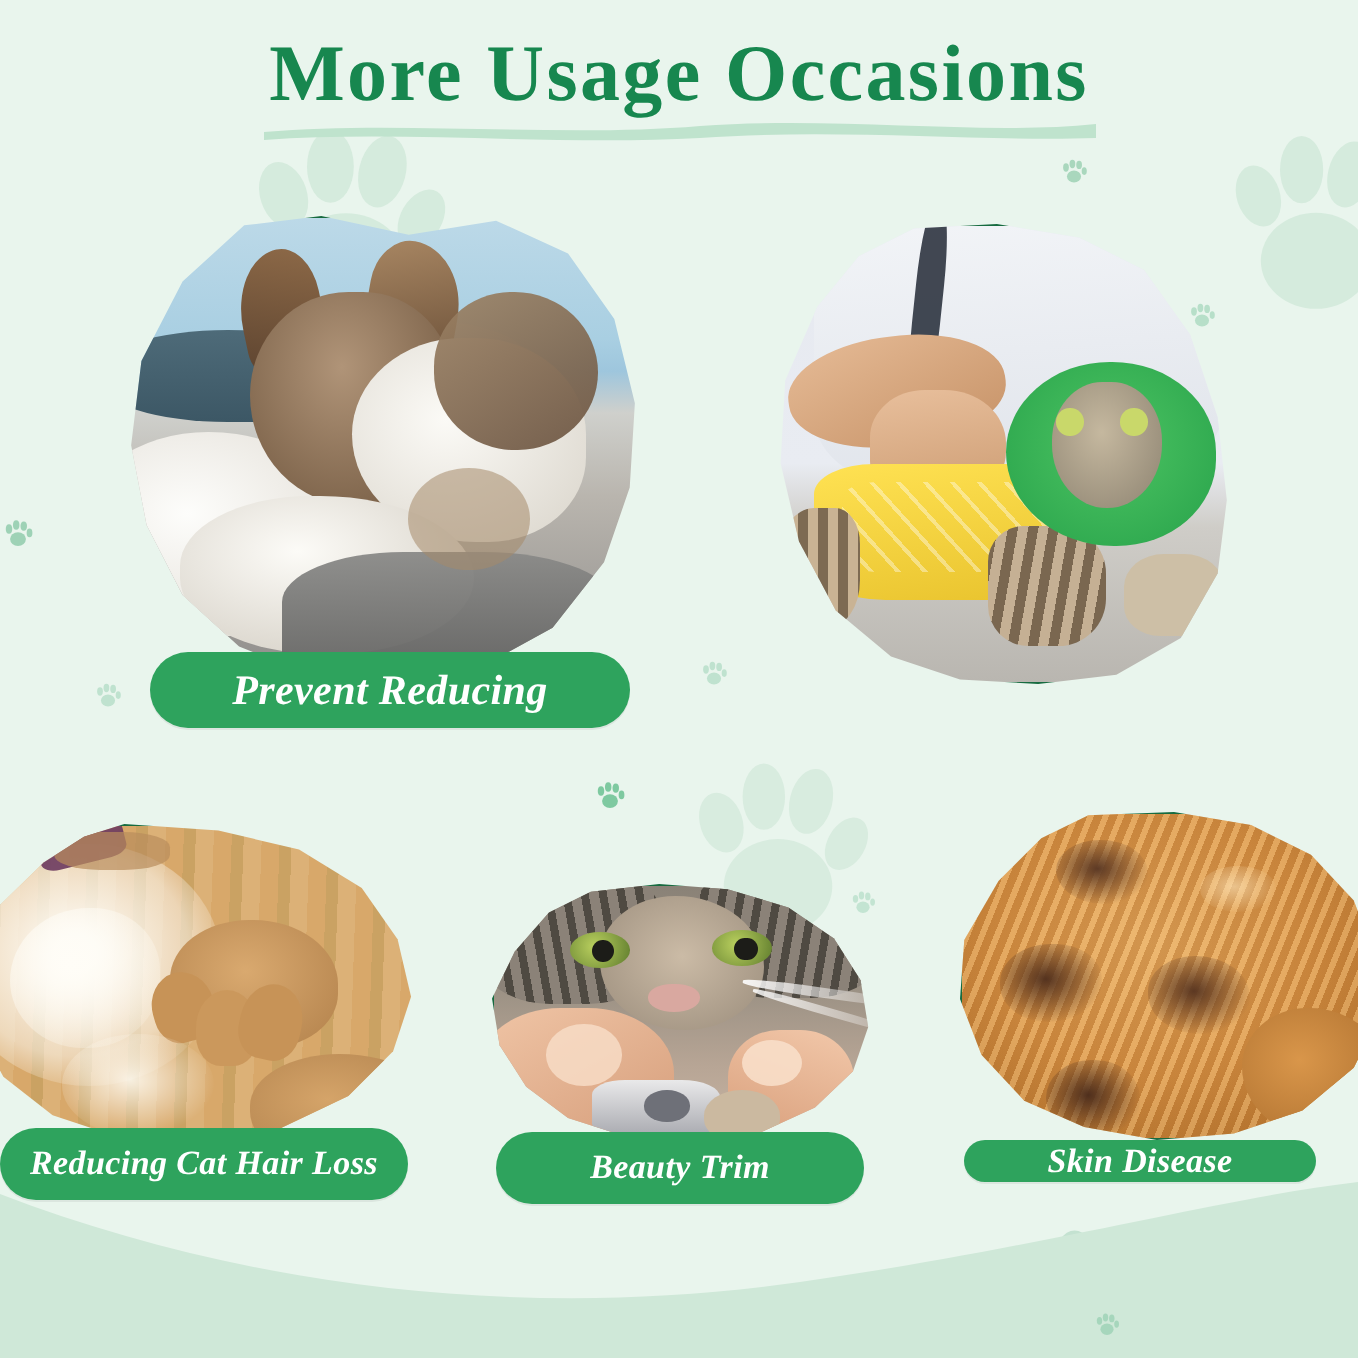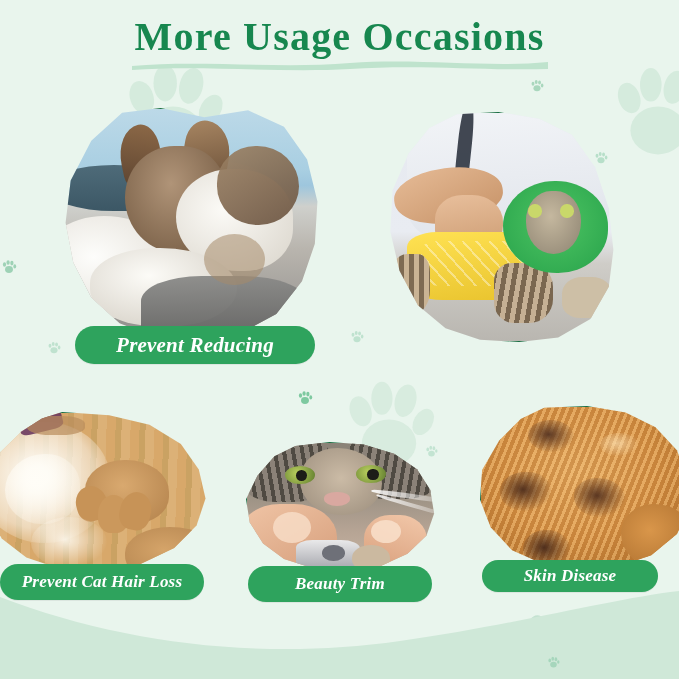--- a/index.html
+++ b/index.html
@@ -323,21 +323,21 @@
         <i style="left:18%;top:2%;width:26%;height:12%;background:#b98d5c;border-radius:40%;opacity:.7;"></i>
         <i style="left:44%;top:30%;width:38%;height:40%;background:radial-gradient(ellipse at 45% 40%,#d9a96f,#b2814b);border-radius:48% 52% 44% 56%;"></i>
         <i style="left:40%;top:46%;width:14%;height:22%;background:#c79357;border-radius:50% 50% 40% 40%;transform:rotate(-16deg);"></i>
         <i style="left:50%;top:52%;width:14%;height:24%;background:#cb985c;border-radius:50% 50% 40% 40%;"></i>
         <i style="left:60%;top:50%;width:14%;height:24%;background:#c79357;border-radius:50% 50% 40% 40%;transform:rotate(12deg);"></i>
         <i style="left:62%;top:72%;width:44%;height:36%;background:radial-gradient(ellipse at 40% 40%,#d5a469,#ab7c48);border-radius:46% 54% 40% 50%;"></i>
         <i style="left:20%;top:66%;width:34%;height:32%;background:radial-gradient(ellipse at 45% 45%,rgba(255,253,246,.85),rgba(255,253,246,0) 72%);border-radius:50%;"></i>
       </div>
     </div>
     <div class="pill" style="left:14px;top:152px;width:204px;height:36px;">
-      <span style="font-size:17px;">Prevent Cat Hair Loss</span>
+      <span style="font-size:17px;">Reducing Cat Hair Loss</span>
     </div>
   </div>
 
   <div class="card" style="left:238px;top:442px;width:204px;height:162px;">
     <div class="blob shape-d" style="left:8px;top:0;width:188px;height:128px;">
       <div class="photo" style="background:linear-gradient(180deg,#8a8277 0%,#9b9184 40%,#b7a595 70%,#c9b6a4 100%);">
         <i style="left:-6%;top:-12%;width:52%;height:58%;background:repeating-linear-gradient(80deg,#4f4a42 0 4px,#8b8278 4px 9px);border-radius:40% 50% 40% 40%;"></i>
         <i style="left:52%;top:-14%;width:54%;height:58%;background:repeating-linear-gradient(100deg,#4f4a42 0 4px,#8b8278 4px 9px);border-radius:50% 40% 40% 40%;"></i>
         <i style="left:28%;top:4%;width:44%;height:52%;background:radial-gradient(ellipse at 50% 45%,#cbbba6,#9b8d7c);border-radius:46% 54% 48% 52%;"></i>
         <i style="left:20%;top:18%;width:16%;height:14%;background:radial-gradient(circle at 40% 40%,#b9cf5e,#5d7a2c);border-radius:50%;"></i>
@@ -366,18 +366,18 @@
       <div class="photo" style="background:radial-gradient(ellipse at 45% 40%,#e6a85c 0%,#d99244 48%,#c07c33 78%,#a96a28 100%);">
         <i style="left:-10%;top:-10%;width:130%;height:130%;background:repeating-linear-gradient(112deg,rgba(255,220,160,.30) 0 3px,rgba(140,84,30,.22) 3px 7px);border-radius:0;"></i>
         <i style="left:22%;top:8%;width:22%;height:20%;background:radial-gradient(ellipse at 45% 45%,#5d3a25,rgba(93,58,37,0) 74%);border-radius:48% 52% 46% 54%;"></i>
         <i style="left:9%;top:40%;width:24%;height:24%;background:radial-gradient(ellipse at 45% 45%,#55331f,rgba(85,51,31,0) 74%);border-radius:50% 46% 54% 48%;"></i>
         <i style="left:44%;top:44%;width:24%;height:24%;background:radial-gradient(ellipse at 45% 45%,#5c3822,rgba(92,56,34,0) 74%);border-radius:46% 54% 48% 52%;"></i>
         <i style="left:20%;top:76%;width:22%;height:24%;background:radial-gradient(ellipse at 45% 45%,#4f2f1d,rgba(79,47,29,0) 74%);border-radius:50% 50% 46% 54%;"></i>
         <i style="left:56%;top:16%;width:18%;height:14%;background:radial-gradient(ellipse at 45% 45%,rgba(255,232,190,.6),rgba(255,232,190,0) 76%);border-radius:50%;"></i>
         <i style="left:66%;top:60%;width:34%;height:40%;background:radial-gradient(ellipse at 40% 40%,#d9964a,#a96c2c);border-radius:46% 54% 44% 56%;"></i>
       </div>
     </div>
-    <div class="pill" style="left:8px;top:154px;width:176px;height:32px;">
+    <div class="pill" style="left:8px;top:164px;width:176px;height:21px;">
       <span style="font-size:17px;">Skin Disease</span>
     </div>
   </div>
 
 </div>
 
 </body></html>

